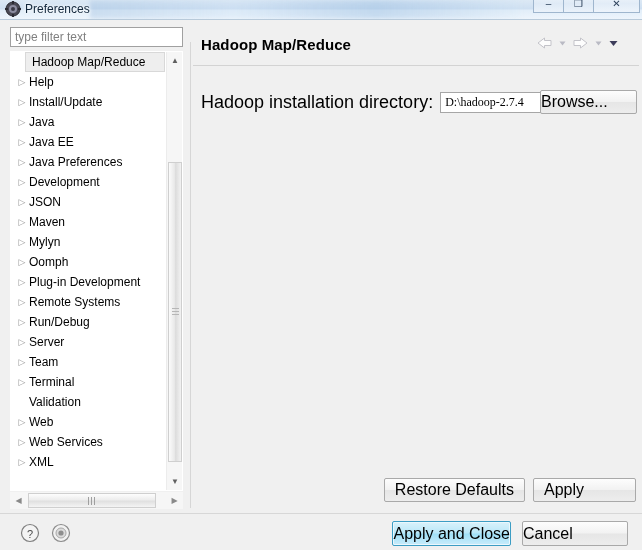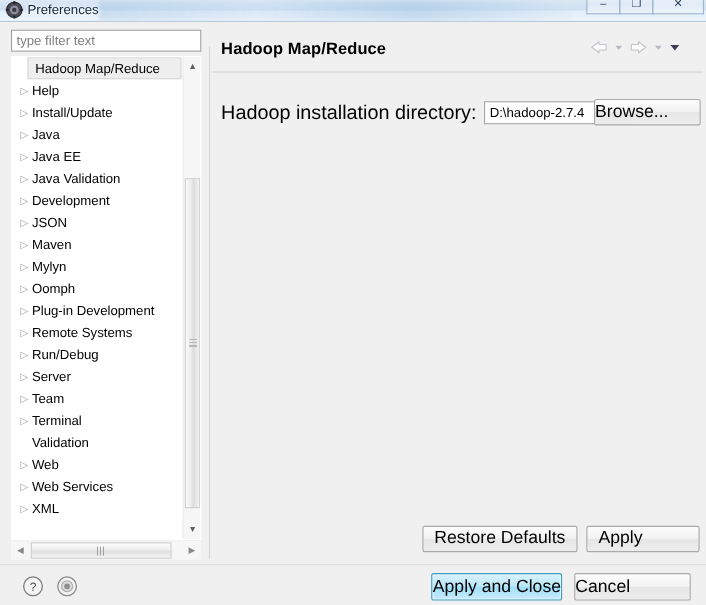--- a/index.html
+++ b/index.html
@@ -303,21 +303,21 @@
     width: 136px;
     height: 21px;
     border: 1px solid #a6a6a6;
     background: #ffffff;
     box-sizing: border-box;
   }
   .text-input input {
     border: 0; outline: none;
     width: 100%; height: 19px;
     padding: 0 4px;
-    font-family: Liberation Sans, sans-serif;
+    font-family: Liberation Serif, serif;
     font-size: 12px;
     color: #000;
     background: transparent;
     box-sizing: border-box;
   }
   .btn {
     font-family: "Liberation Sans", sans-serif;
     font-size: 16px;
     color: #000;
     background: linear-gradient(to bottom, #fdfdfd 0%, #f2f2f2 48%, #e6e6e6 52%, #ededed 100%);
@@ -452,21 +452,21 @@
             <div class="tree-item">
               <span class="arrow">▷</span>
               <span class="label">Java</span>
             </div>
             <div class="tree-item">
               <span class="arrow">▷</span>
               <span class="label">Java EE</span>
             </div>
             <div class="tree-item">
               <span class="arrow">▷</span>
-              <span class="label">Java Validation</span>
+              <span class="label">Java Preferences</span>
             </div>
             <div class="tree-item">
               <span class="arrow">▷</span>
               <span class="label">Development</span>
             </div>
             <div class="tree-item">
               <span class="arrow">▷</span>
               <span class="label">JSON</span>
             </div>
             <div class="tree-item">

